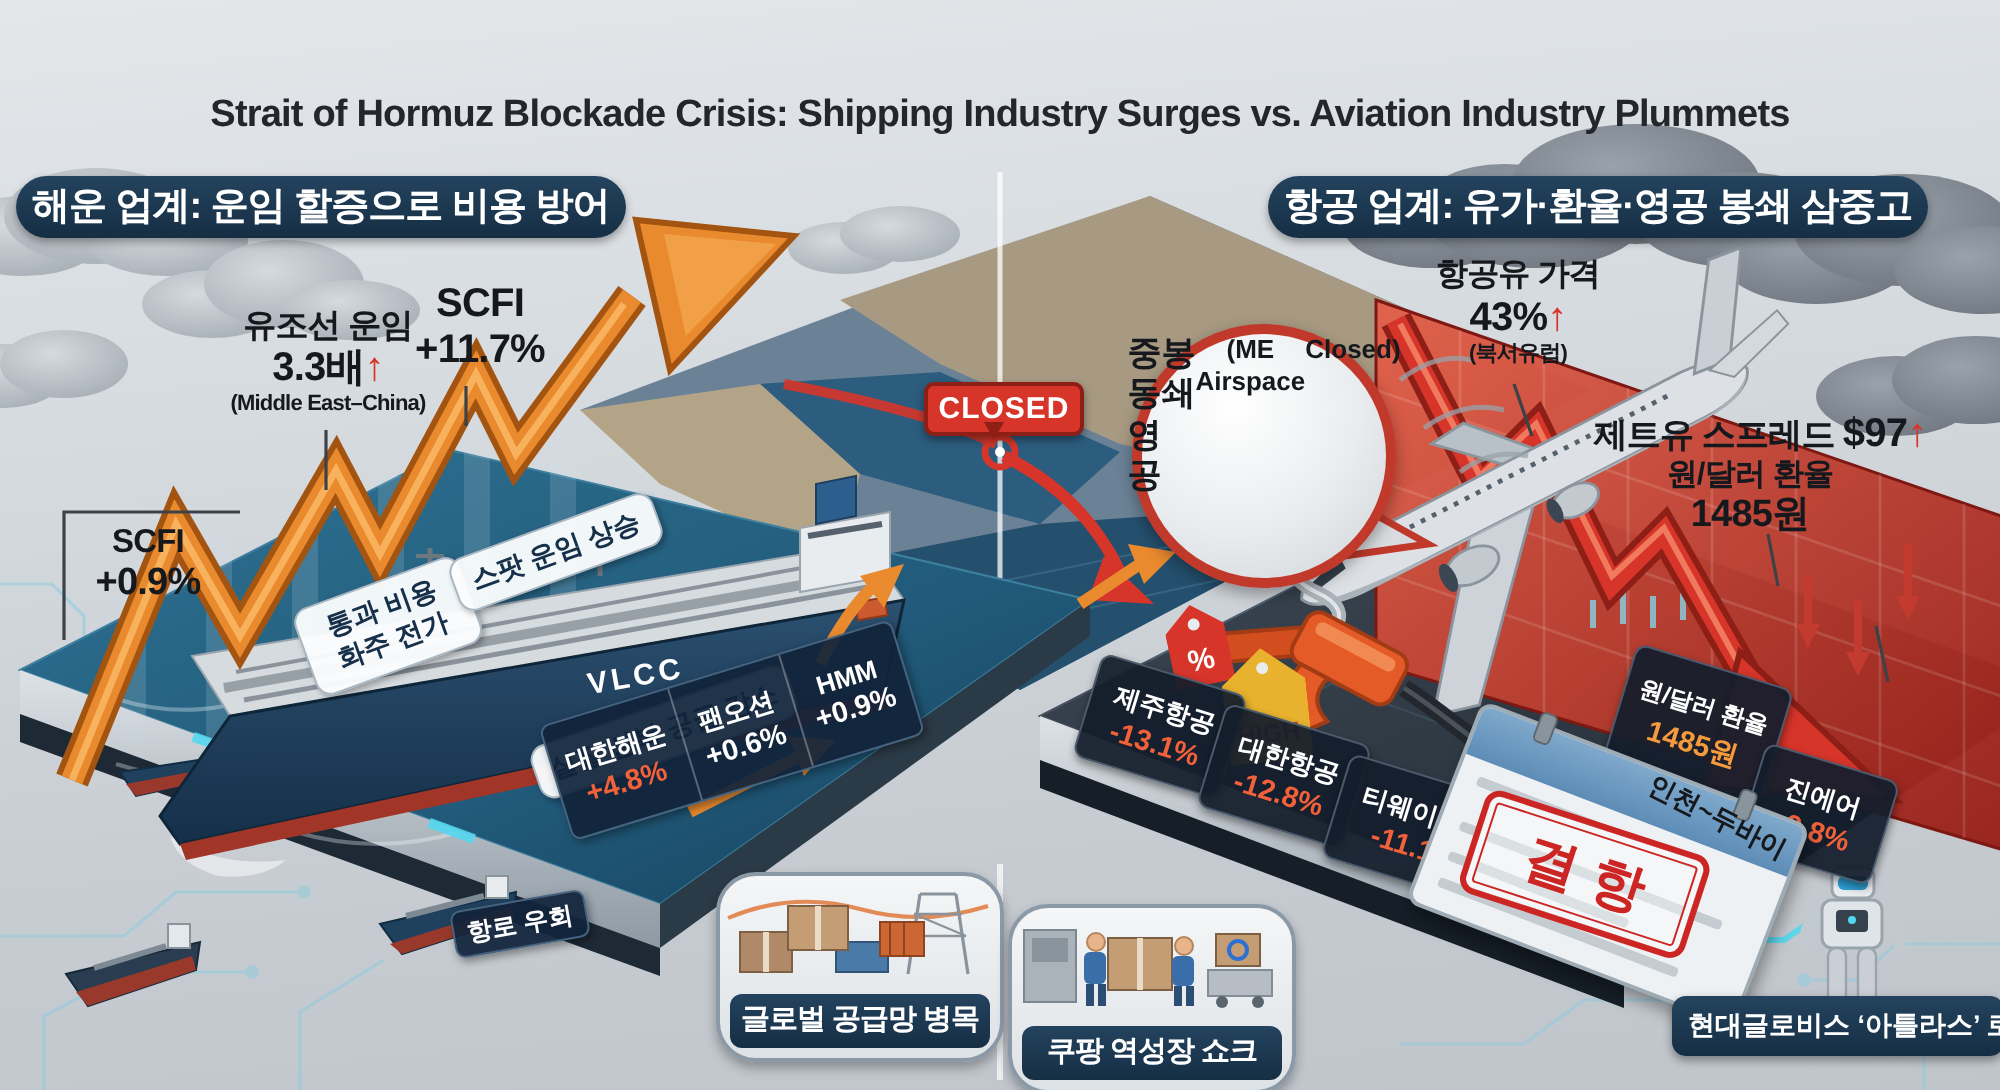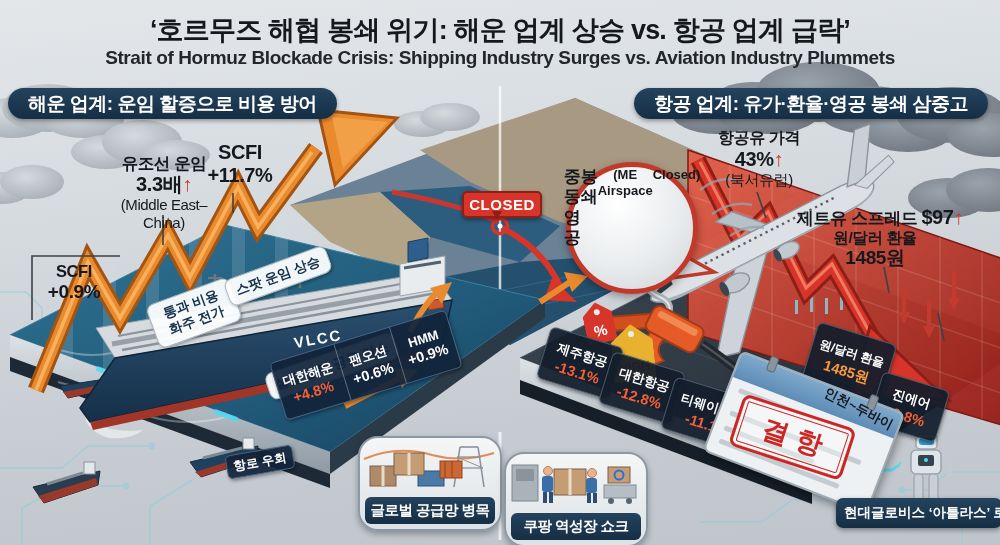--- a/index.html
+++ b/index.html
@@ -4,27 +4,27 @@
 <style>
   html,body{margin:0;padding:0;background:#aab2ba;}
   #stage{position:relative;width:1000px;height:545px;overflow:hidden;
     font-family:"Liberation Sans","DejaVu Sans",sans-serif;
     background:linear-gradient(175deg,#e3e7ea 0%,#d4d9de 40%,#c6cbd1 75%,#bfc5cb 100%);}
   .abs{position:absolute;}
   .ctr{text-align:center;}
   
   .title{left:0;right:0;top:12px;font-size:27px;font-weight:800;color:#15181c;letter-spacing:-0.8px;}
   .subtitle{left:0;right:0;top:47px;font-size:19px;font-weight:600;color:#23262a;letter-spacing:-0.4px;}
-  .pill{height:31px;line-height:31px;padding:0 20px;border-radius:17px;background:linear-gradient(180deg,#24435e,#152e44);
+  .pill{height:31px;line-height:31px;padding:0 8px;border-radius:17px;background:linear-gradient(180deg,#24435e,#152e44);
     color:#fff;font-size:19px;font-weight:800;letter-spacing:-0.5px;box-shadow:0 2px 4px rgba(0,0,0,.35);white-space:nowrap;}
   
   .anno{color:#15181c;line-height:1.16;font-weight:700;letter-spacing:-0.4px;text-align:center;}
   .anno .l-med{font-size:16.5px;}
   .anno .l-big{font-size:20px;font-weight:800;}
-  .anno .l-sm{font-size:15px;font-weight:400;}
+  .anno .l-sm{font-size:11px;font-weight:700;}
   .up{color:#d7352a;}
   
   .bubble{background:rgba(250,252,253,.96);border:1px solid #a9b7c2;border-radius:8px;color:#17304a;
     font-weight:800;text-align:center;box-shadow:1px 2px 3px rgba(0,0,0,.3);}
   
   .navybox{background:rgba(17,36,58,.93);border:1px solid #45637f;border-radius:5px;color:#fff;
     text-align:center;box-shadow:1px 2px 4px rgba(0,0,0,.4);}
   .stockbar{display:flex;align-items:stretch;}
   .stockbar .cell{flex:1;padding:5px 7px;display:flex;flex-direction:column;justify-content:center;gap:1px;}
   .stockbar .cell + .cell{border-left:1px solid rgba(255,255,255,.3);}
@@ -351,21 +351,20 @@
       <line x1="163" y1="215" x2="163" y2="245"></line>
       <polyline points="120,256 32,256 32,320"></polyline>
       <line x1="757" y1="192" x2="766" y2="218"></line>
       <line x1="884" y1="267" x2="889" y2="293"></line>
       <line x1="938" y1="313" x2="944" y2="341"></line>
     </g>
 
     <line x1="500" y1="432" x2="500" y2="540" stroke="#ffffff" stroke-width="3" opacity="0.7"></line>
   </svg>
 
-  <div class="abs ctr title">‘호르무즈 해협 봉쇄 위기: 해운 업계 상승 vs. 항공 업계 급락’</div>
   <div class="abs ctr subtitle">Strait of Hormuz Blockade Crisis: Shipping Industry Surges vs. Aviation Industry Plummets</div>
   <div class="abs pill" style="left:8px;top:88px;">해운 업계: 운임 할증으로 비용 방어</div>
   <div class="abs pill" style="left:634px;top:88px;">항공 업계: 유가·환율·영공 봉쇄 삼중고</div>
 
   <div class="abs anno" style="left:195px;top:141px;width:90px;">
     <div class="l-big">SCFI</div>
     <div class="l-big">+11.7%</div>
   </div>
   <div class="abs anno" style="left:100px;top:154px;width:128px;">
     <div class="l-med">유조선 운임</div>

